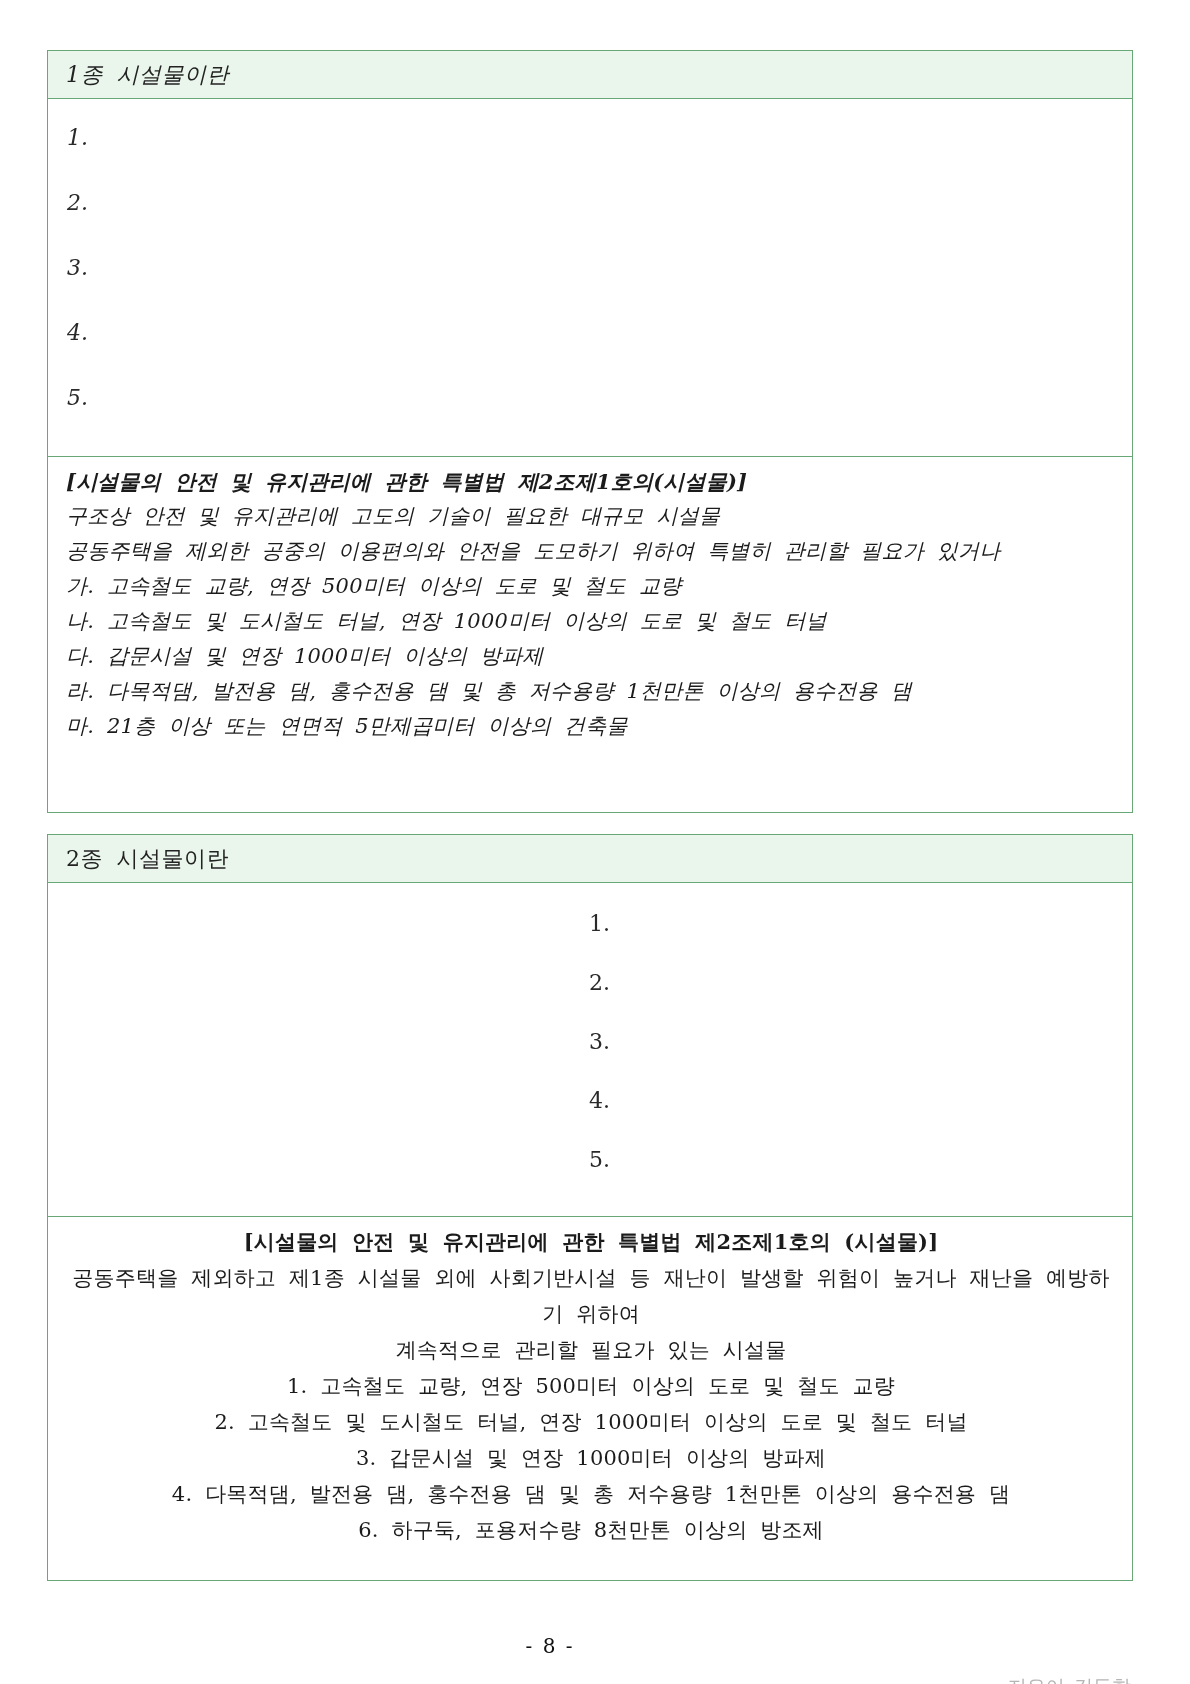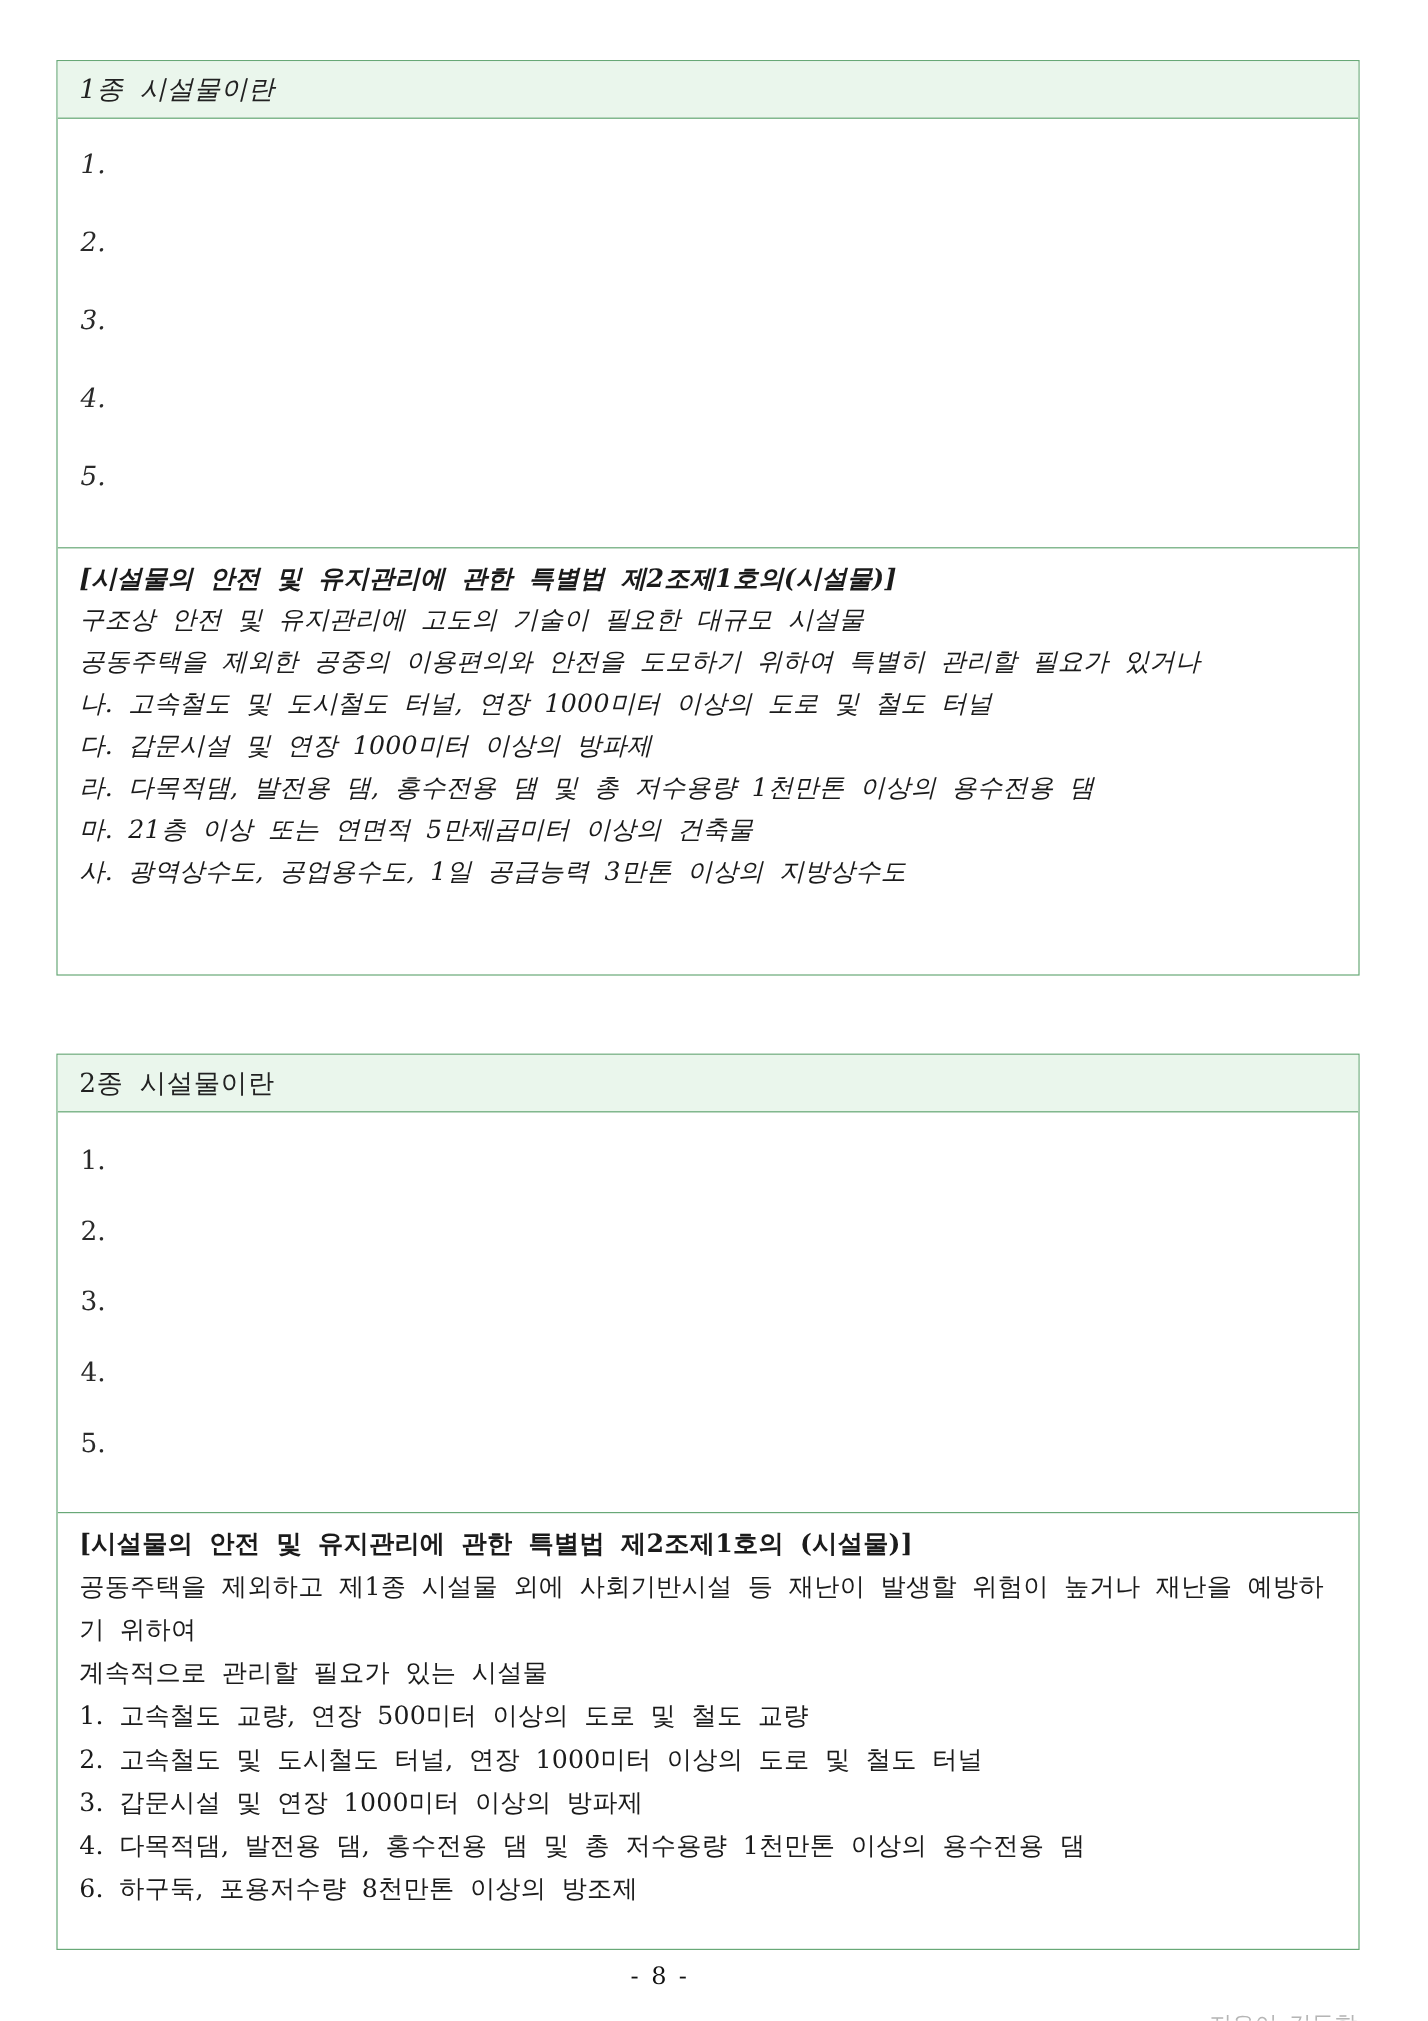--- a/index.html
+++ b/index.html
@@ -14,21 +14,21 @@
     width:1190px;height:1684px;position:relative;
     font-family:"DejaVu Serif","Liberation Serif",serif;
     color:var(--text);
   }
   .card{
     position:absolute;left:47px;width:1086px;
     border:1.5px solid var(--border-green);
     background:#ffffff;overflow:hidden;
   }
   #card1{top:50px;height:763px;font-style:italic;}
-  #card2{top:878px;height:747px;}
+  #card2{top:834px;height:747px;text-align:center;}
   .card-header{
     height:48px;background:var(--header-bg);
     border-bottom:1.5px solid var(--border-green);
     display:flex;align-items:center;padding-left:18px;
     font-size:22px;letter-spacing:0.5px;word-spacing:6px;color:#222;
   }
   .answer-area{width:100%;}
   #card1 .answer-area{height:357px;padding-top:26px;}
   #card2 .answer-area{height:333px;padding-top:28px;}
   .answer-item{padding-left:19px;font-size:22px;color:#2a2a2a;}
@@ -75,25 +75,25 @@
       <div class="answer-item"><span>2.</span></div>
       <div class="answer-item"><span>3.</span></div>
       <div class="answer-item"><span>4.</span></div>
       <div class="answer-item"><span>5.</span></div>
     </div>
 
     <div class="law-section">
       <p class="law-heading">[시설물의 안전 및 유지관리에 관한 특별법 제2조제1호의(시설물)]</p>
       <p class="law-line">구조상 안전 및 유지관리에 고도의 기술이 필요한 대규모 시설물</p>
       <p class="law-line">공동주택을 제외한 공중의 이용편의와 안전을 도모하기 위하여 특별히 관리할 필요가 있거나</p>
+      <p class="law-line">가. 고속철도 교량, 연장 500미터 이상의 도로 및 철도 교량</p>
       <p class="law-line">나. 고속철도 및 도시철도 터널, 연장 1000미터 이상의 도로 및 철도 터널</p>
       <p class="law-line">다. 갑문시설 및 연장 1000미터 이상의 방파제</p>
       <p class="law-line">라. 다목적댐, 발전용 댐, 홍수전용 댐 및 총 저수용량 1천만톤 이상의 용수전용 댐</p>
       <p class="law-line">마. 21층 이상 또는 연면적 5만제곱미터 이상의 건축물</p>
-      <p class="law-line">사. 광역상수도, 공업용수도, 1일 공급능력 3만톤 이상의 지방상수도</p>
     </div>
   </section>
 
   <section class="card" id="card2">
     <header class="card-header">
       <span>2종 시설물이란</span>
     </header>
 
     <div class="answer-area">
       <div class="answer-item"><span>1.</span></div>

